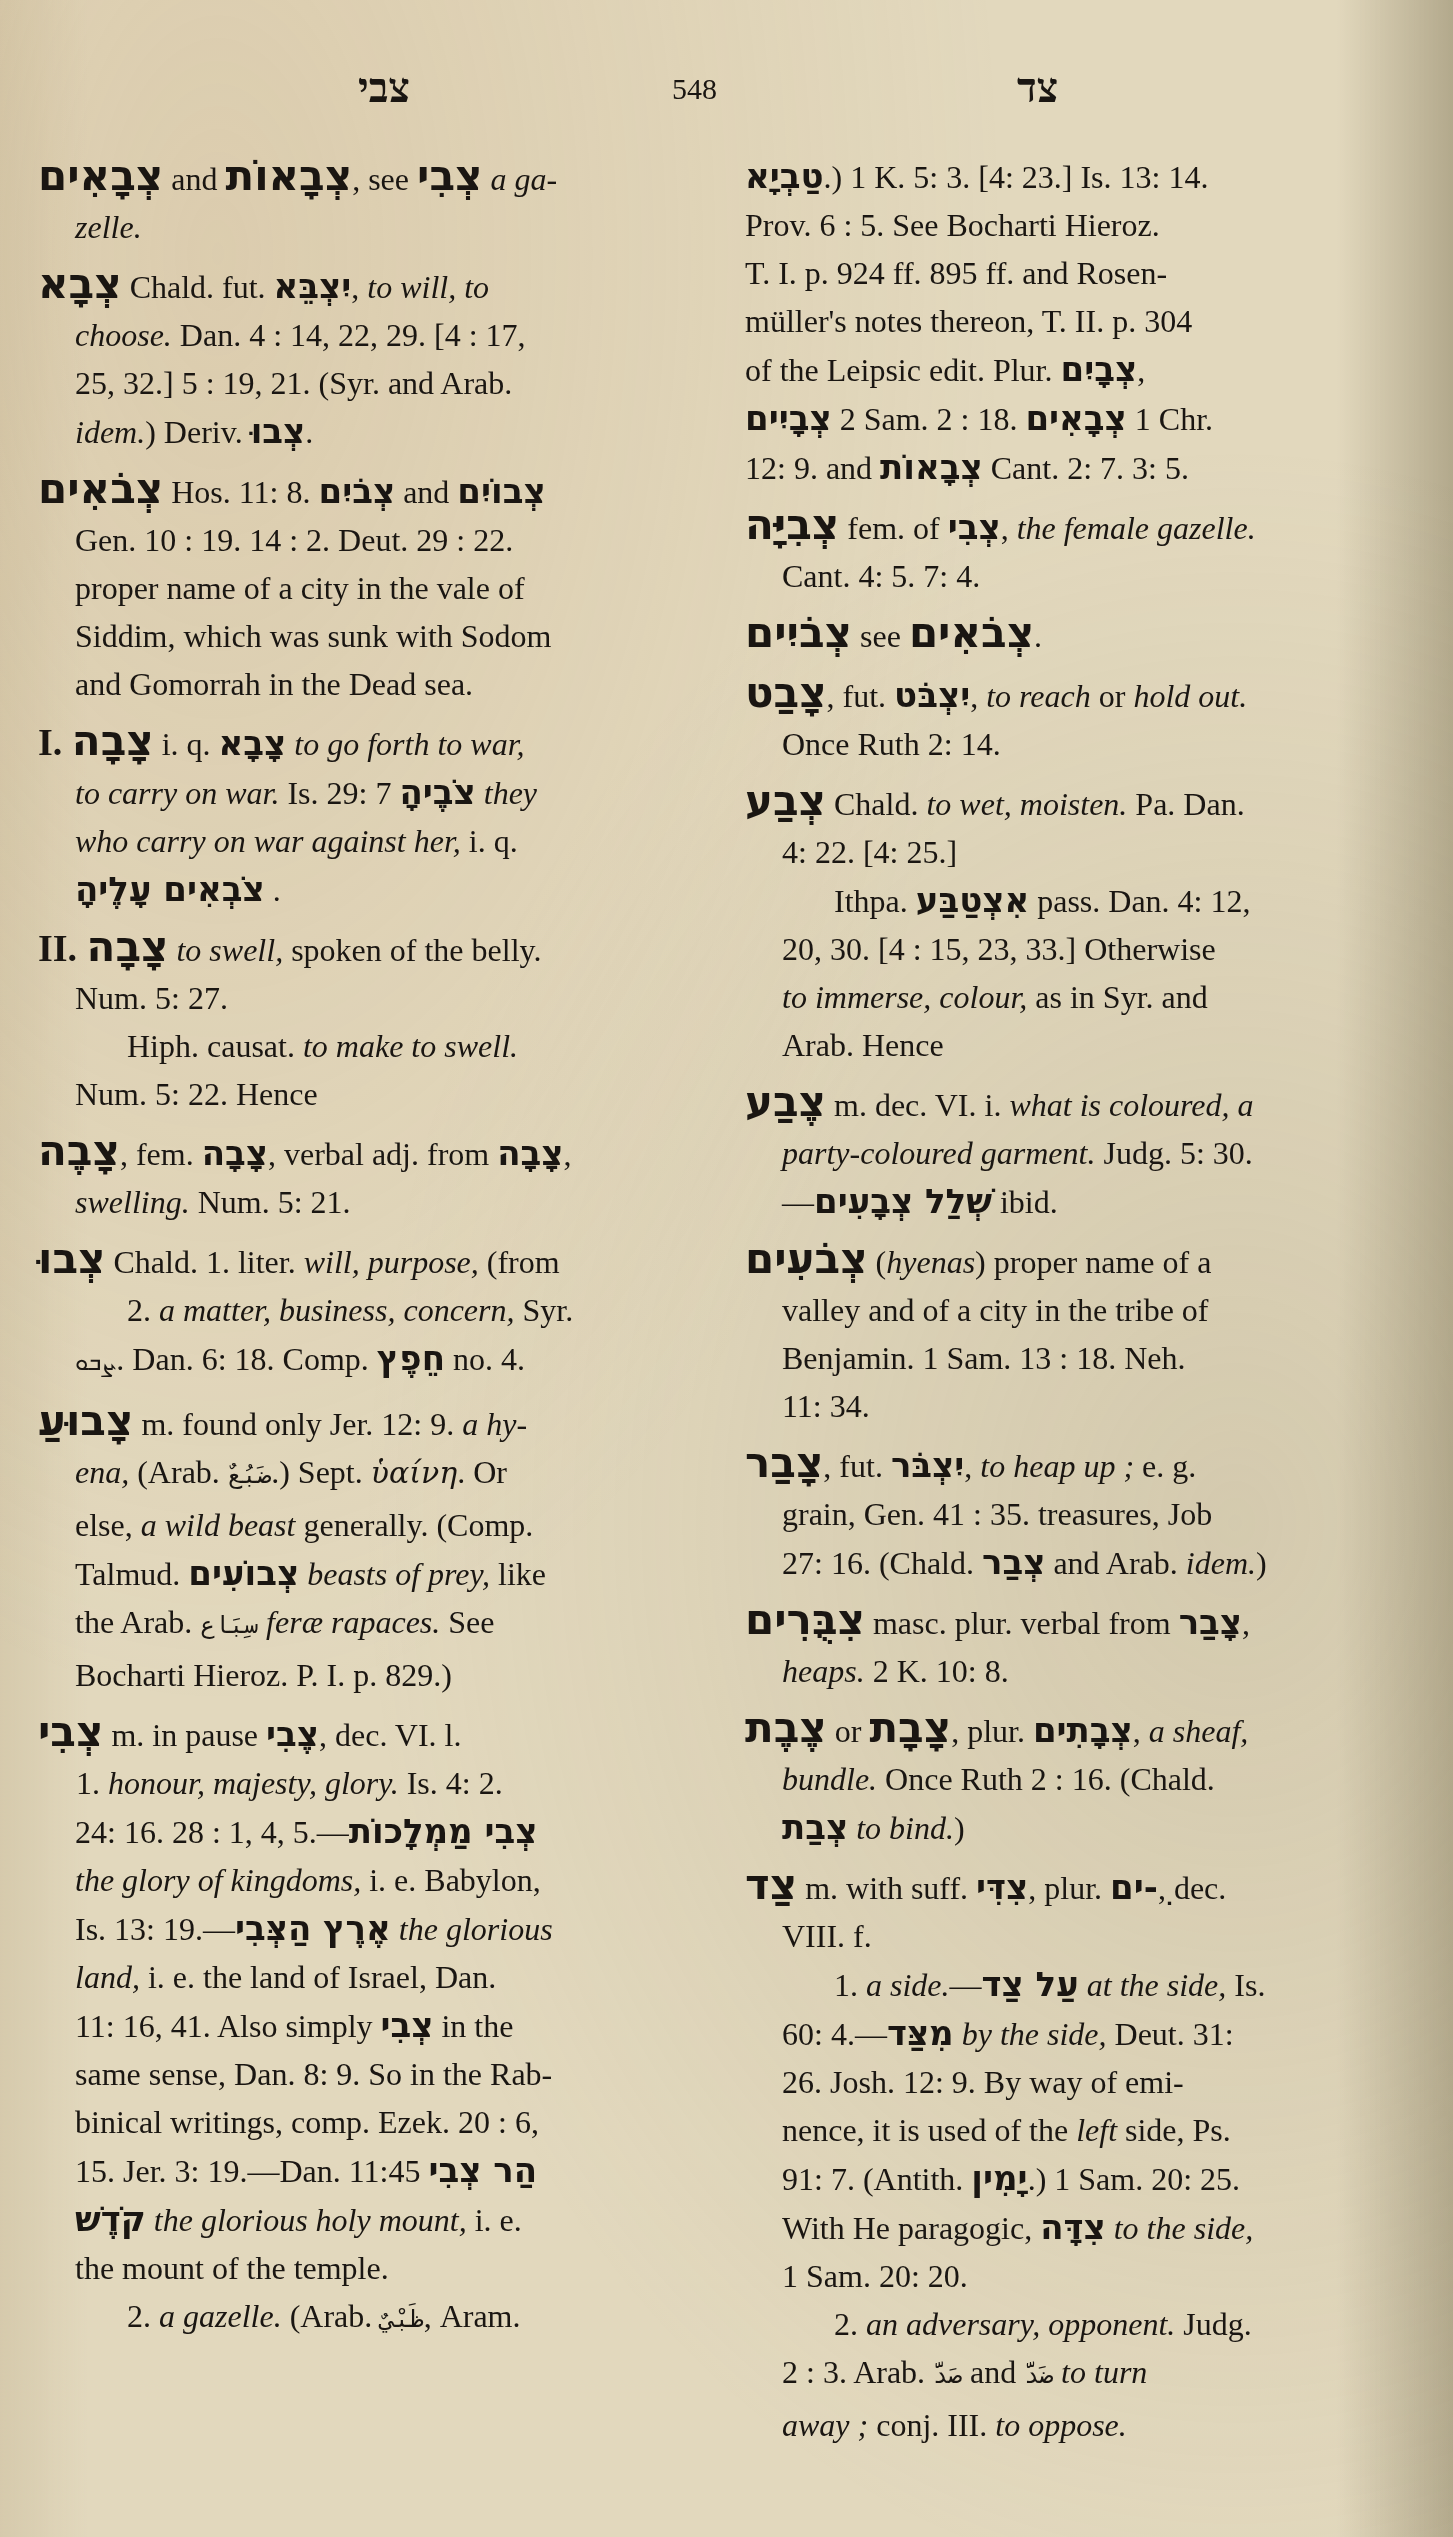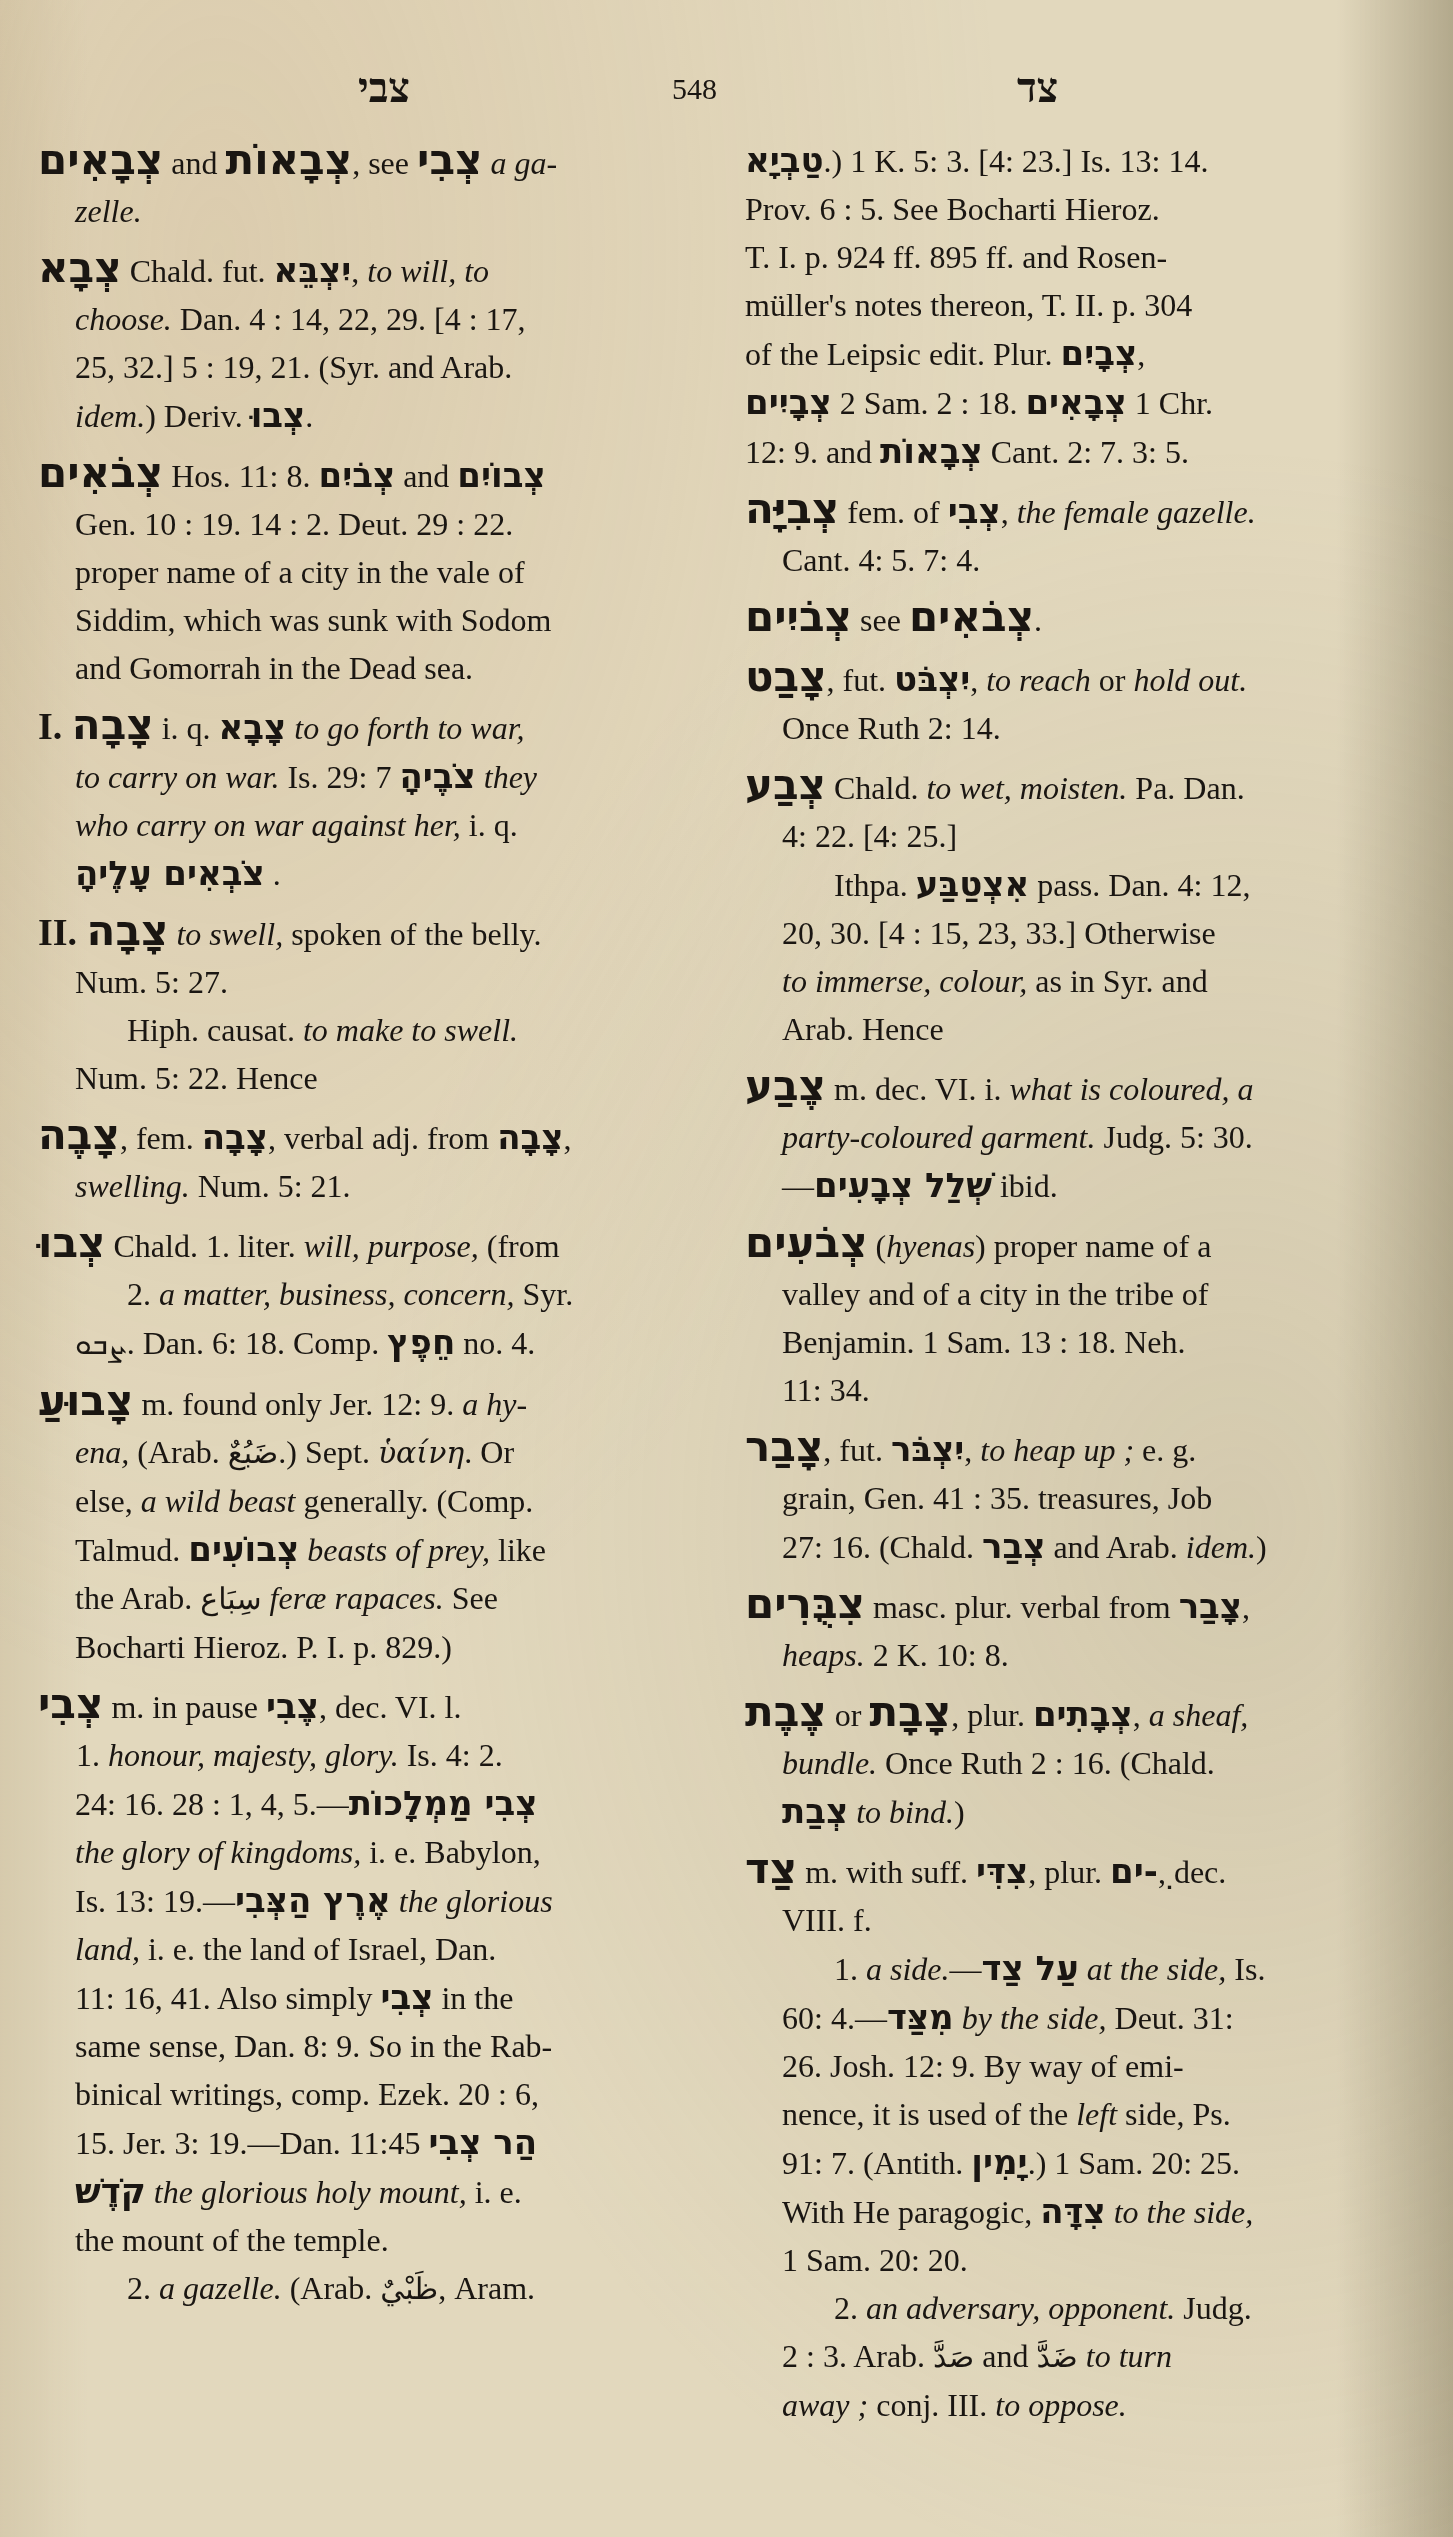--- a/index.html
+++ b/index.html
@@ -16,36 +16,36 @@
     }
     .page-header {
       position: absolute; top: 60px; left: 16px; width: 1454px; height: 57px;
     }
     .hdr { position: absolute; top: 0; font-size: 41px; font-weight: bold; line-height: 57px; }
     .hdr.left { left: 342px; direction: rtl; }
     .hdr.num { left: 656px; font-family: "Liberation Serif", serif; font-weight: normal; font-size: 30px; }
     .hdr.right { left: 1001px; direction: rtl; }
 
     .column {
-      position: absolute; top: 136px;
+      position: absolute; top: 152px;
       font-size: 32px; line-height: 48px;
       font-family: "Liberation Serif", "DejaVu Serif", serif;
     }
     .column.left { left: 38px; width: 659px; }
     .column.right { left: 745px; width: 653px; }
 
     .entry { margin: 0 0 9px 0; }
     .line { white-space: nowrap; display: block; }
     .line.indent { padding-left: 38px; }
     .line.indent2 { padding-left: 89px; }
     .line.hang { padding-left: 37px; }
 
     .he { font-family: "DejaVu Sans", sans-serif; font-weight: bold; font-size: 34px; unicode-bidi: isolate; direction: rtl; }
     .he-lg { font-family: "DejaVu Sans", sans-serif; font-weight: bold; font-size: 42px; unicode-bidi: isolate; direction: rtl; }
-    .ar, .sy { font-family: Liberation Serif, serif; font-size: 30px; unicode-bidi: isolate; direction: rtl; }
+    .ar, .sy { font-family: Liberation Mono, monospace; font-size: 24px; unicode-bidi: isolate; direction: rtl; }
     .gr { font-family: "DejaVu Serif", serif; font-style: italic; font-size: 30px; }
     .it { font-style: italic; }
     .roman-num { font-weight: bold; font-size: 38px; }
   </style>
 </head>
 <body>
 
 <header class="page-header">
   <span class="hdr left">צבי</span>
   <span class="hdr num">548</span>

